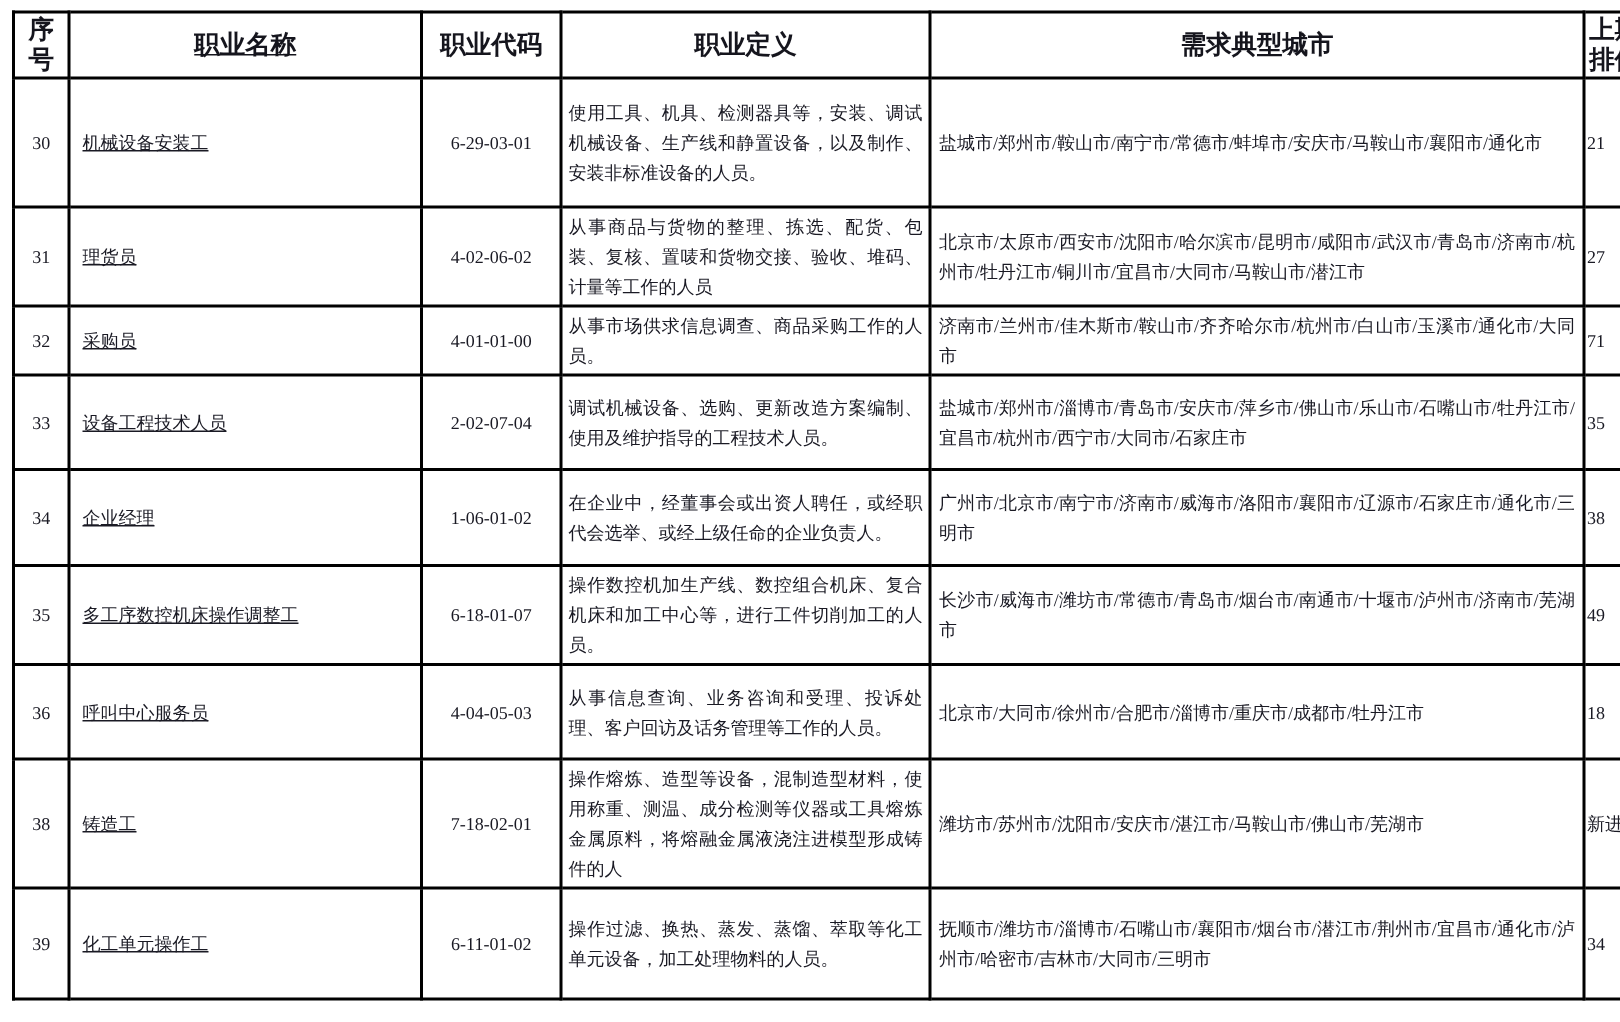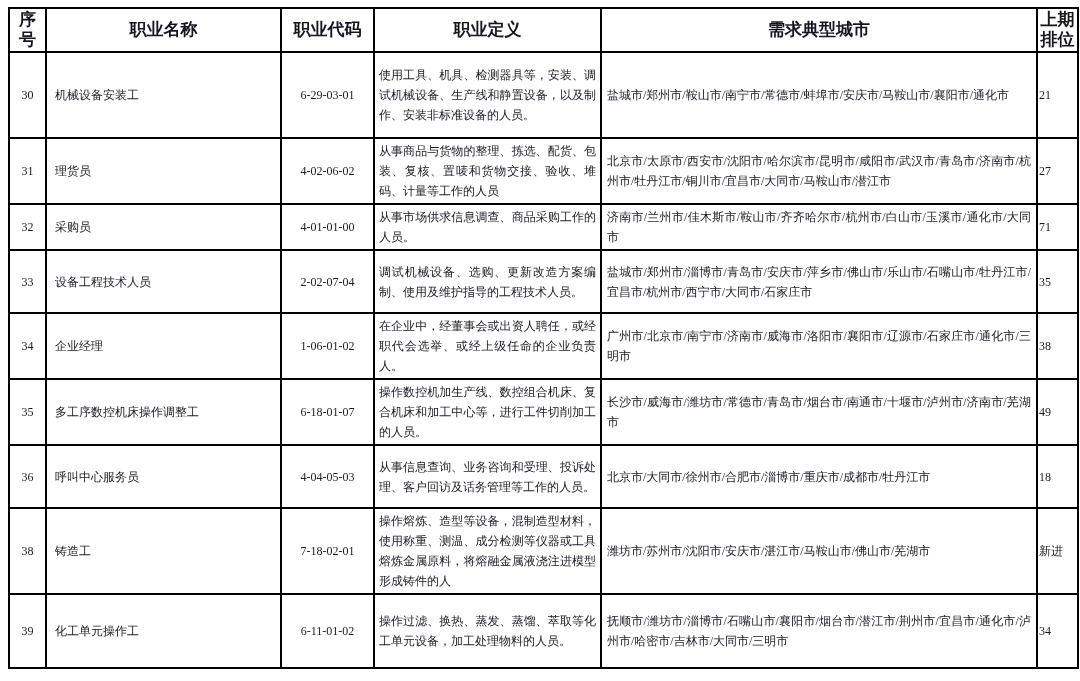--- a/index.html
+++ b/index.html
@@ -38,23 +38,23 @@
     height: 42px;
     padding: 0 2px;
     color: #15151d;
   }
   tbody td {
     font-size: 12px;
     line-height: 20px;
     color: #1a1a24;
   }
   .col-no    { width: 37px;  }
-  .col-name  { width: 235px; }
+  .col-name  { width: 235px; text-decoration: underline; }
   .col-code  { width: 93px;  }
-  .col-def   { width: 227px; }
+  .col-def   { width: 246px; }
   .col-cities{ width: 436px; }
   .col-rank  { width: 41px;  }
 
   td.col-no    { text-align: center; }
   td.col-name  { text-align: left; padding: 1px 4px 1px 8px; }
   td.col-code  { text-align: center; padding: 5px 1px; }
   td.col-def   { text-align: justify; padding: 2px 4px; }
   td.col-cities{ text-align: justify; padding: 2px 5px; }
   td.col-rank  { }
 

